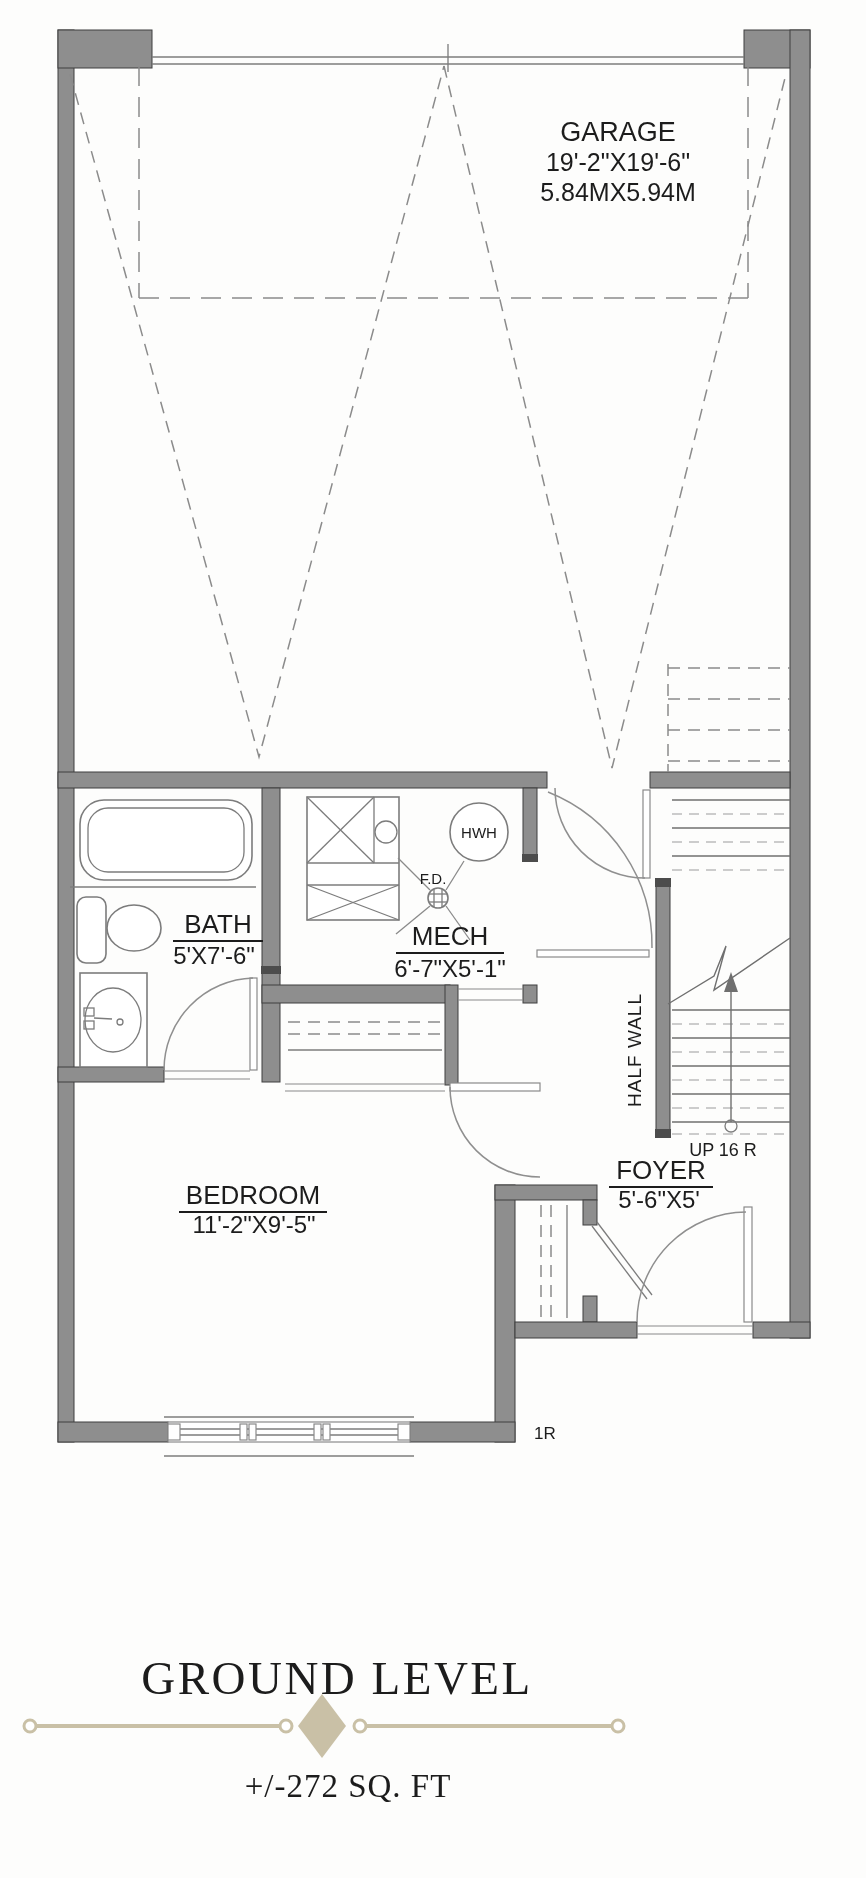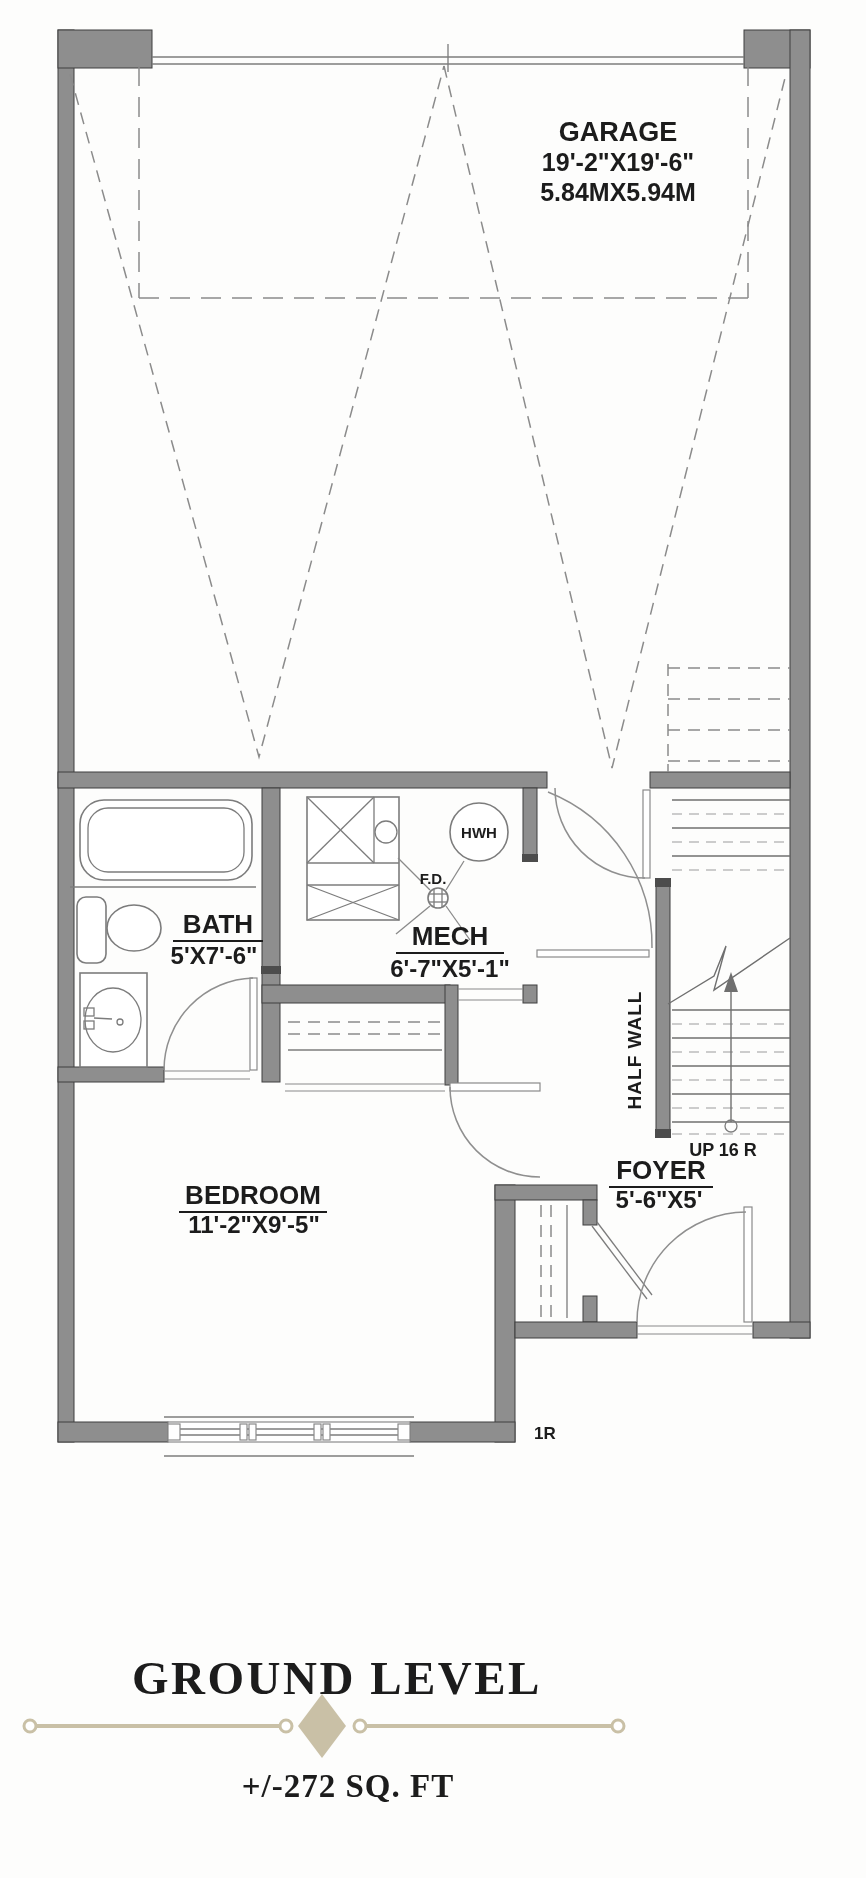--- a/index.html
+++ b/index.html
@@ -1,16 +1,16 @@
 <!DOCTYPE html>
 <html><head>
 <meta charset="utf-8">
 <style>
   html,body{margin:0;padding:0;background:#ffffff;}
-  #stage{position:relative;width:866px;height:1878px;background:#fdfdfc;font-family:"Liberation Sans",sans-serif;font-weight:bold;}
+  #stage{position:relative;width:866px;height:1878px;background:#fdfdfc;font-family:"Liberation Sans",sans-serif;}
   svg{display:block;}
   .wallrect{stroke:#3f3f3f;stroke-width:1;}
   .cap{fill:#4c4c4c;stroke:none;}
   .fix{stroke:#7c7c7c;stroke-width:1.6;fill:#ffffff;}
   .fixl{stroke:#7c7c7c;stroke-width:1.3;fill:none;}
   .thin{stroke:#8a8a8a;stroke-width:1.2;fill:#ffffff;}
   .arc{stroke:#8f8f8f;stroke-width:1.5;fill:none;}
   .dash{stroke:#8b8b8b;stroke-width:1.5;fill:none;stroke-dasharray:12 8;}
   .longdash{stroke:#8b8b8b;stroke-width:1.5;fill:none;stroke-dasharray:20 11;}
   .tread{stroke:#6f6f6f;stroke-width:1.4;fill:none;}

